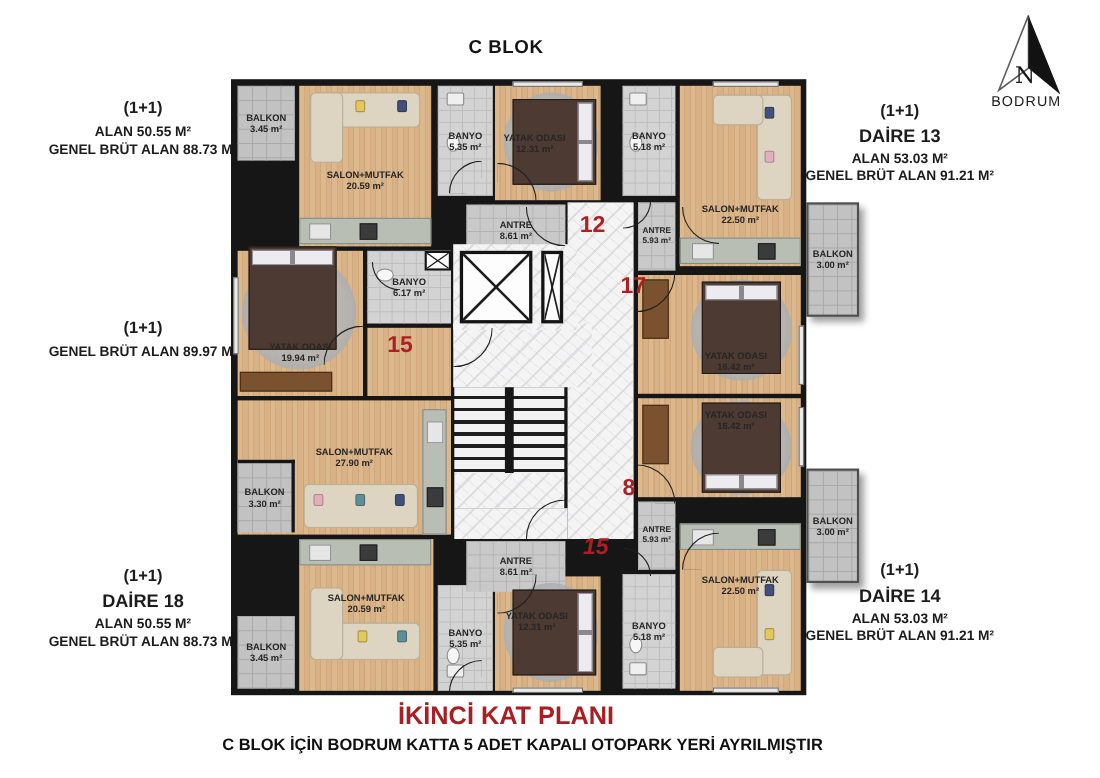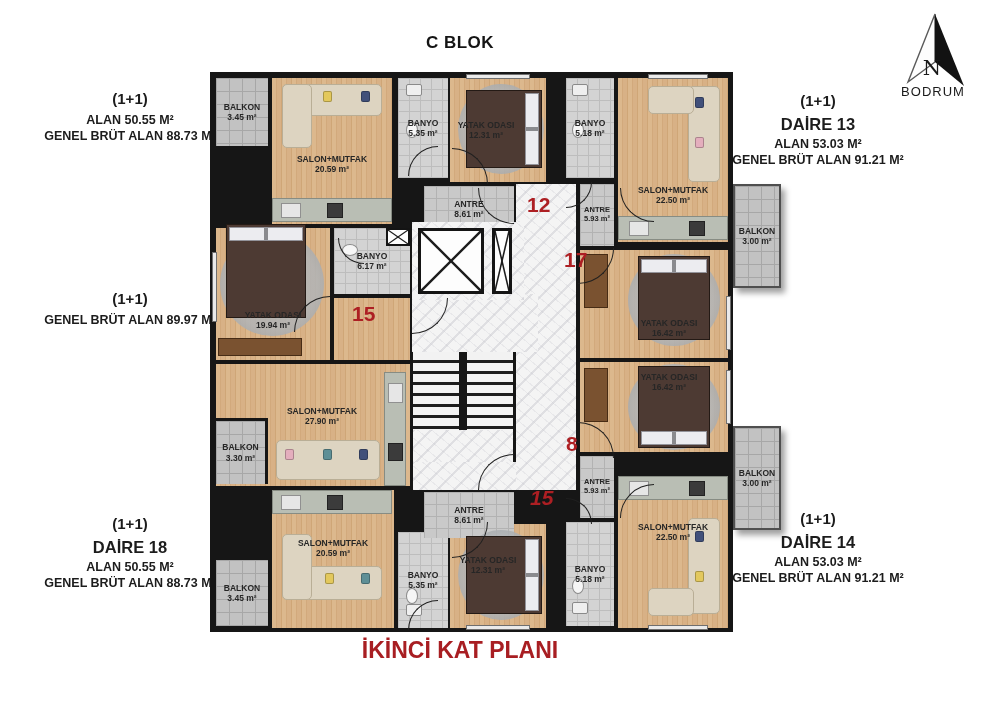--- a/index.html
+++ b/index.html
@@ -385,14 +385,15 @@
       </div>
   </div>
 
   <div class="unit-no" style="left:352px;top:302px;">15</div>
   <div class="unit-no" style="left:527px;top:193px;">12</div>
   <div class="unit-no" style="left:564px;top:248px;">17</div>
   <div class="unit-no" style="left:566px;top:432px;">8</div>
   <div class="unit-no" style="left:530px;top:486px;font-style:italic;">15</div>
 
   <div class="foot-title">İKİNCİ KAT PLANI</div>
+  <div class="foot-note">C BLOK İÇİN BODRUM KATTA 5 ADET KAPALI OTOPARK YERİ AYRILMIŞTIR</div>
 
 </div>
 
 </body></html>

